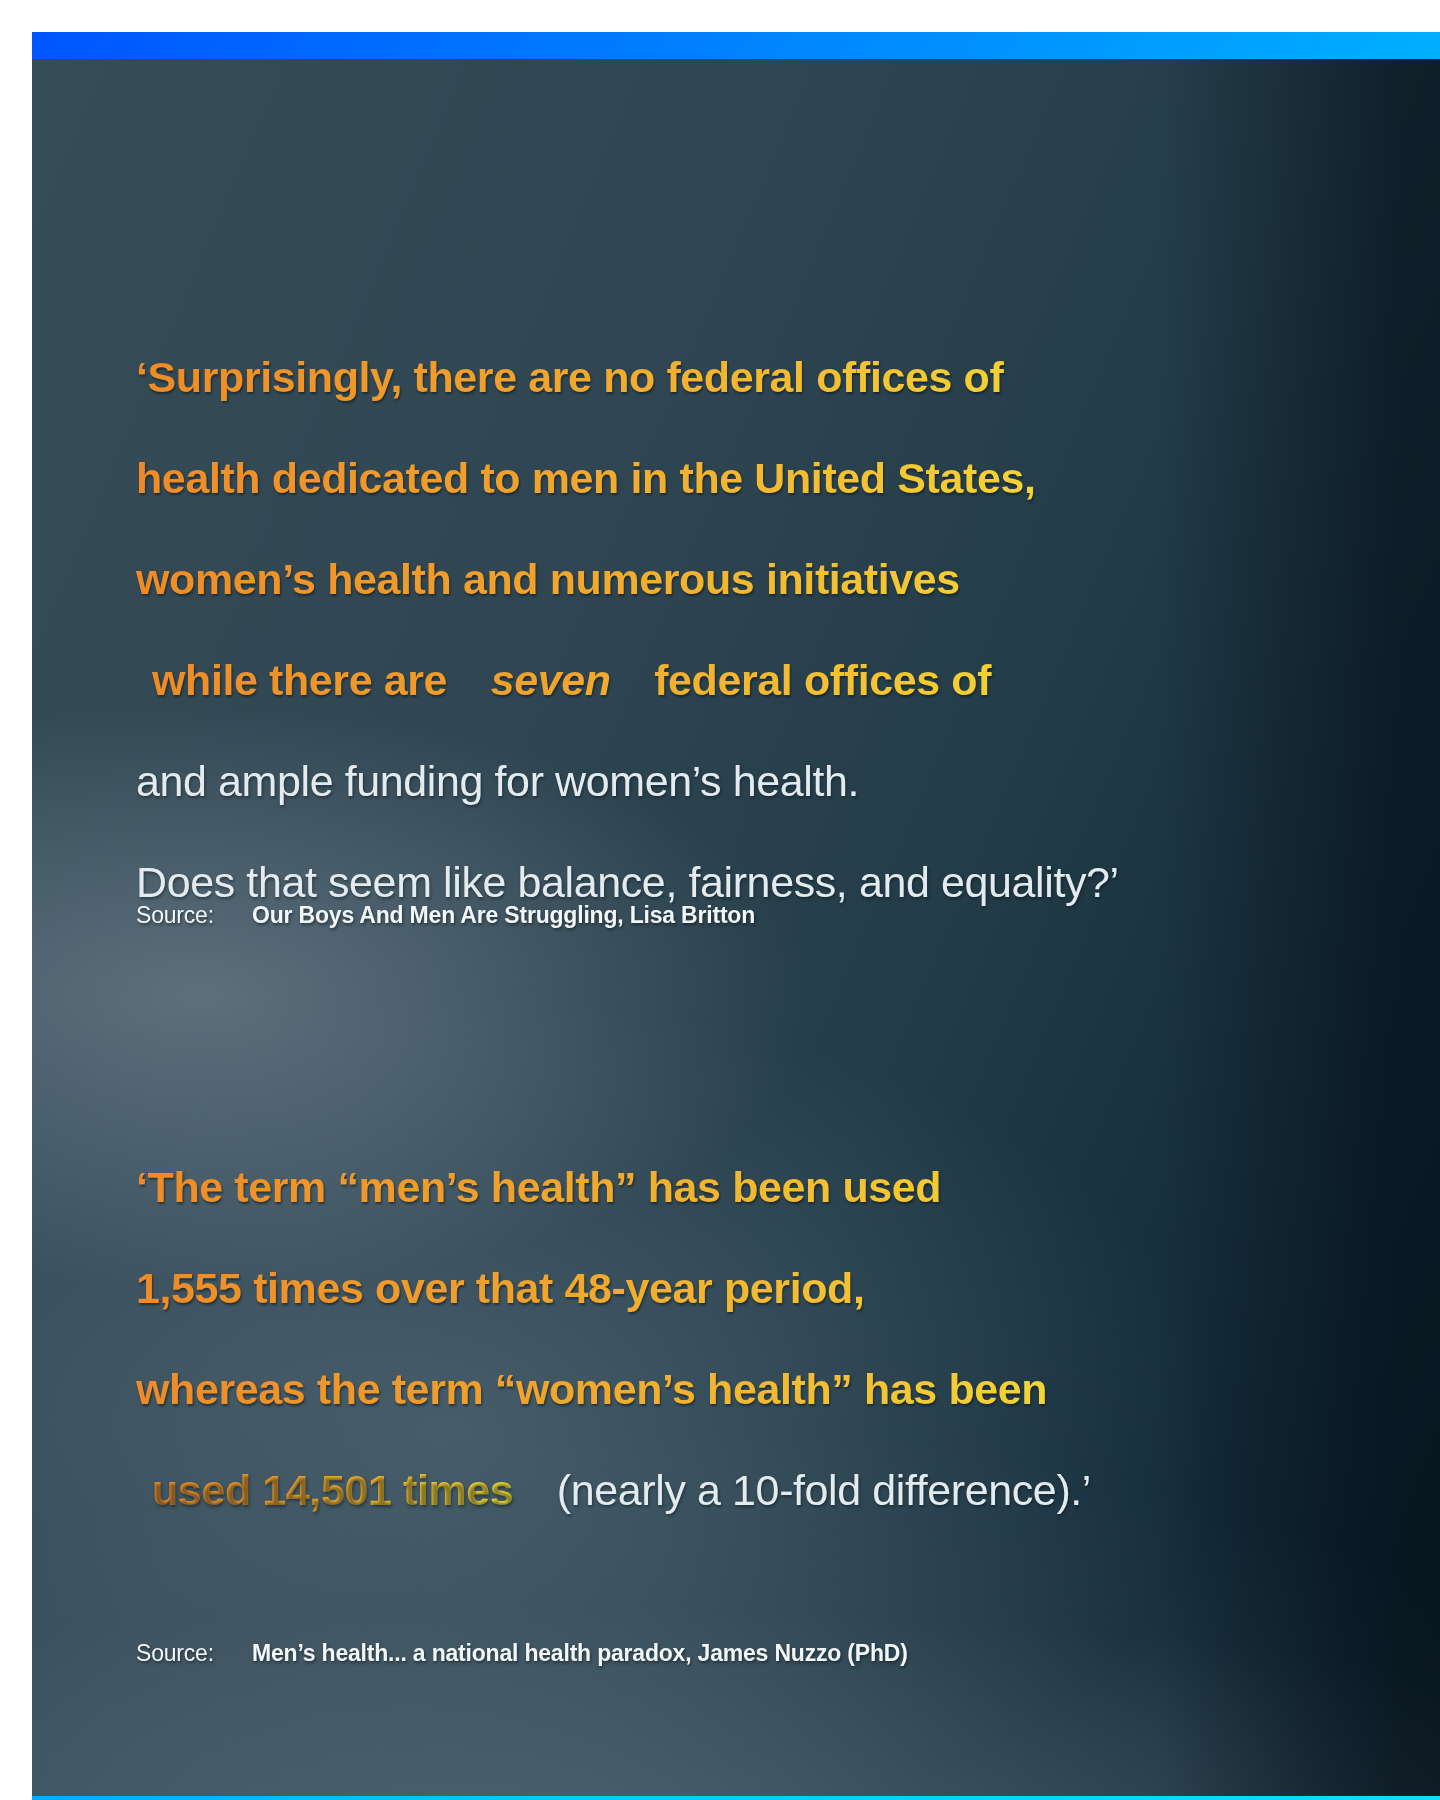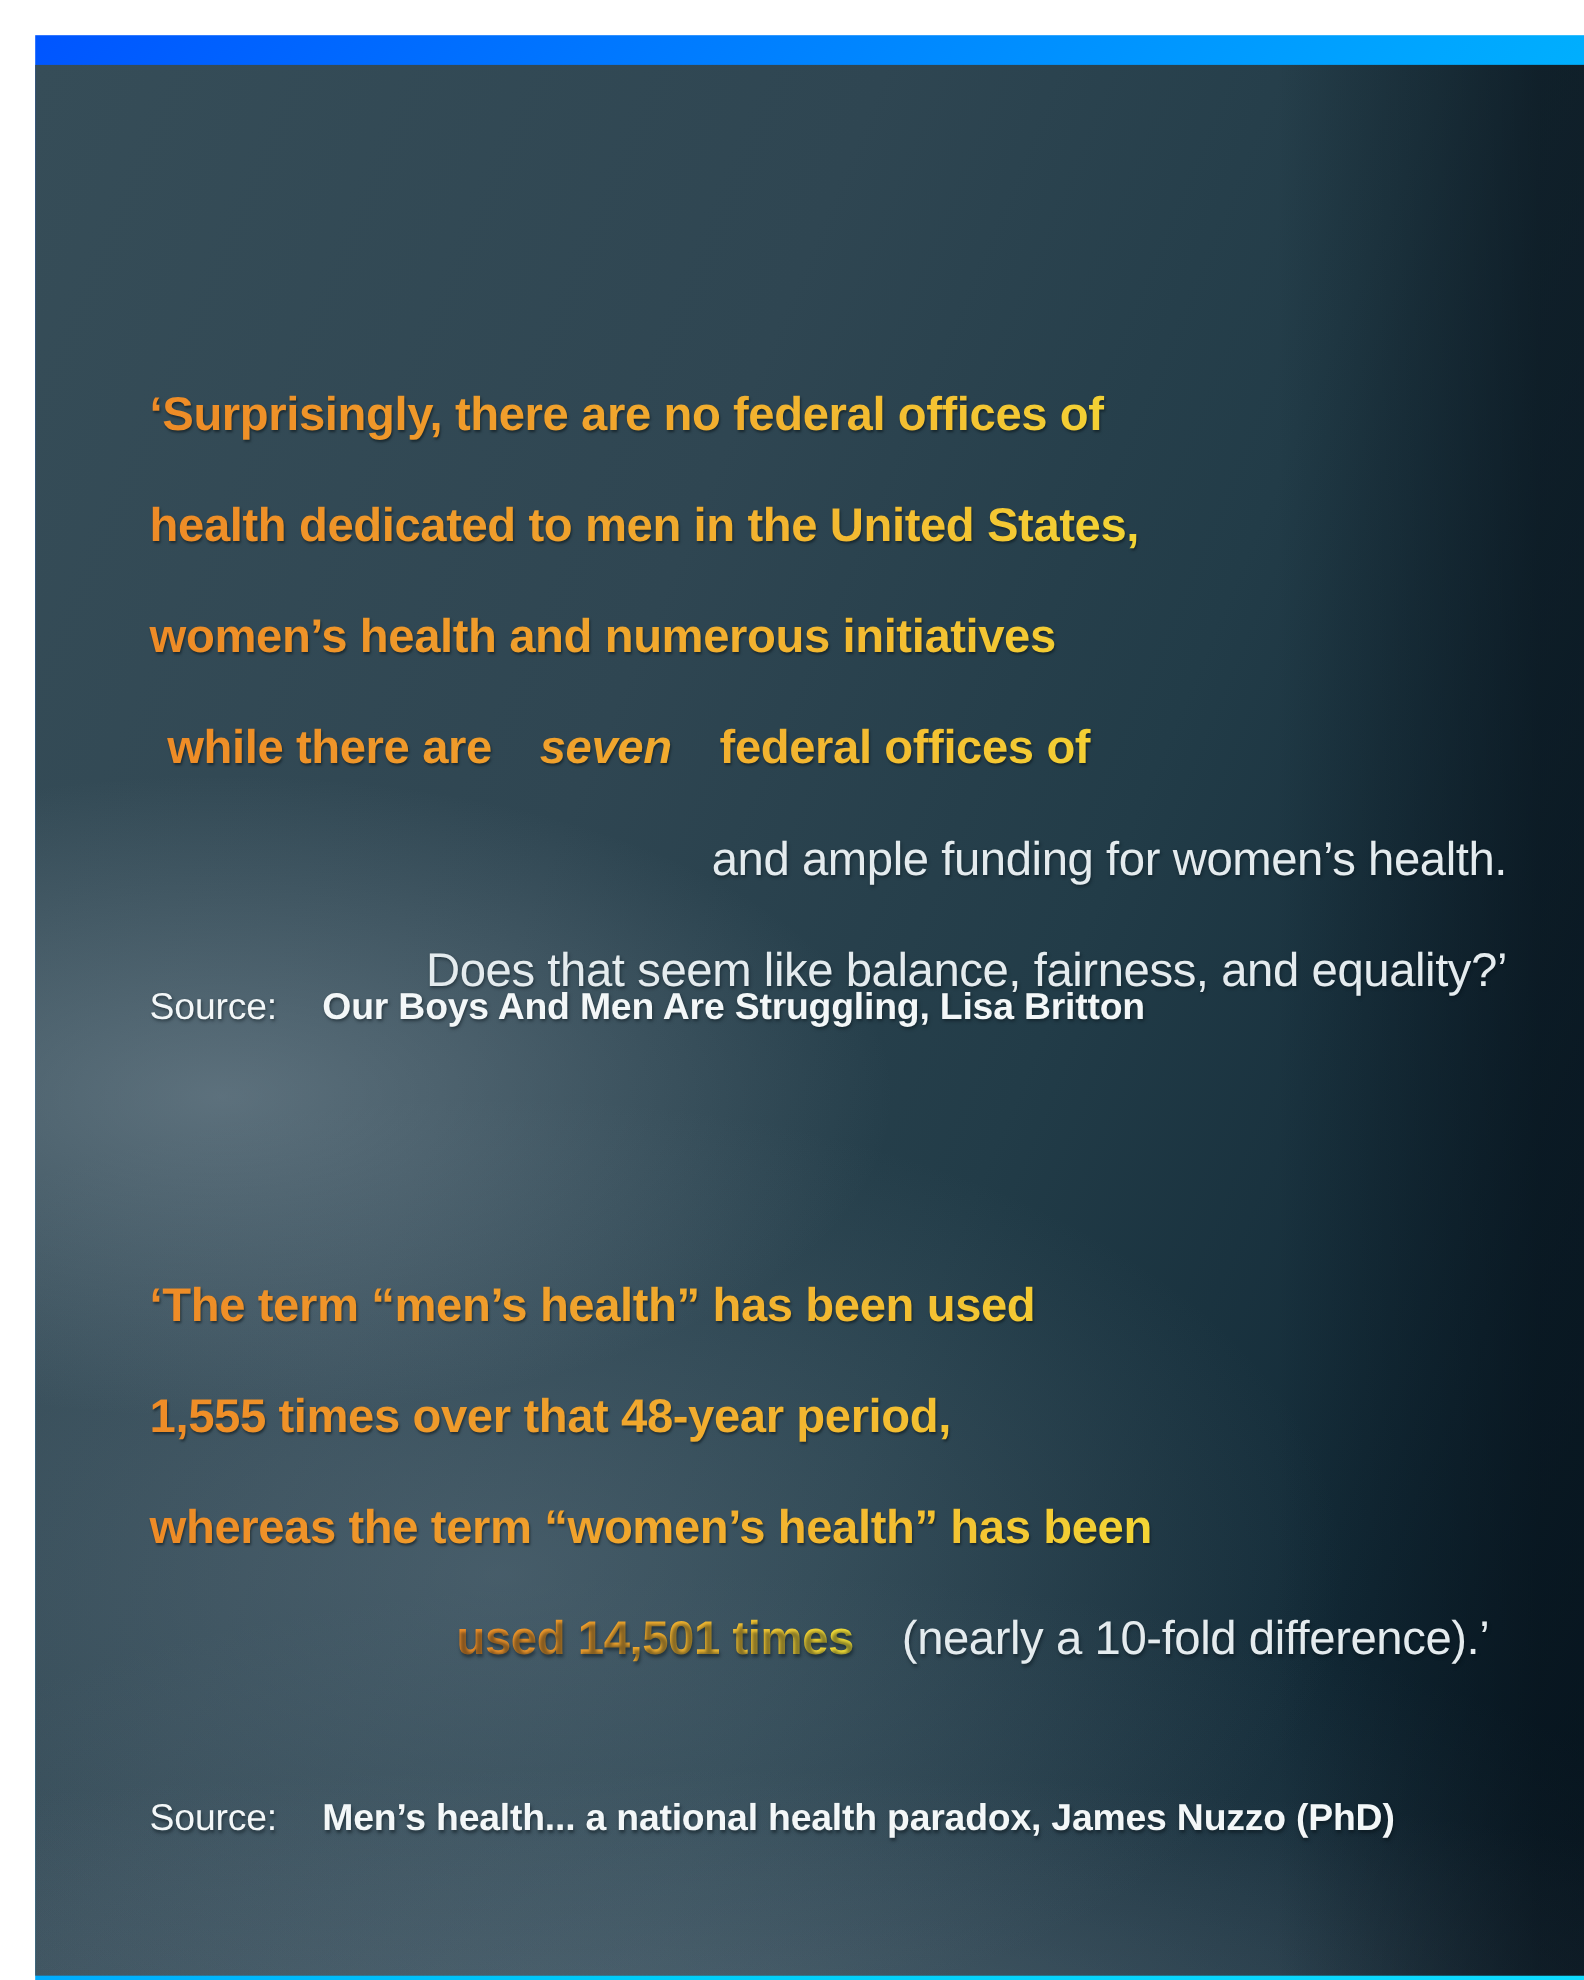--- a/index.html
+++ b/index.html
@@ -42,21 +42,20 @@
     font-size: 43px;
     line-height: 69px;
     letter-spacing: -0.4px;
     white-space: nowrap;
   }
 
   .plain {
     font-weight: 400;
     color: #e4ebee;
     text-shadow: 1px 2px 3px rgba(5,15,22,0.45);
-    text-align: right;
   }
 
   .grad {
     font-weight: 700;
     background-image: linear-gradient(90deg, #ee8a26 0%, #f0a02c 30%, #f4c232 58%, #f2e437 85%, #eeea3c 100%);
     -webkit-background-clip: text;
     background-clip: text;
     color: transparent;
     filter: drop-shadow(1px 2px 1px rgba(8,18,24,0.55));
   }
@@ -66,21 +65,21 @@
   .grad-inline {
     font-weight: 700;
     background-image: linear-gradient(90deg, #ee8a26 0%, #f0a02c 35%, #f4c232 70%, #f2e437 100%);
     -webkit-background-clip: text;
     background-clip: text;
     color: transparent;
     margin-top: 40px;
   }
 
   .source {
-    font-size: 34px;
+    font-size: 23px;
     line-height: 44px;
     letter-spacing: -0.2px;
     color: #f3f7f8;
     white-space: nowrap;
     text-shadow: 1px 2px 3px rgba(5,15,22,0.5);
   }
   .source .src-label { font-weight: 400; }
   .source .src-text  { font-weight: 700; }
 </style>
 </head>

